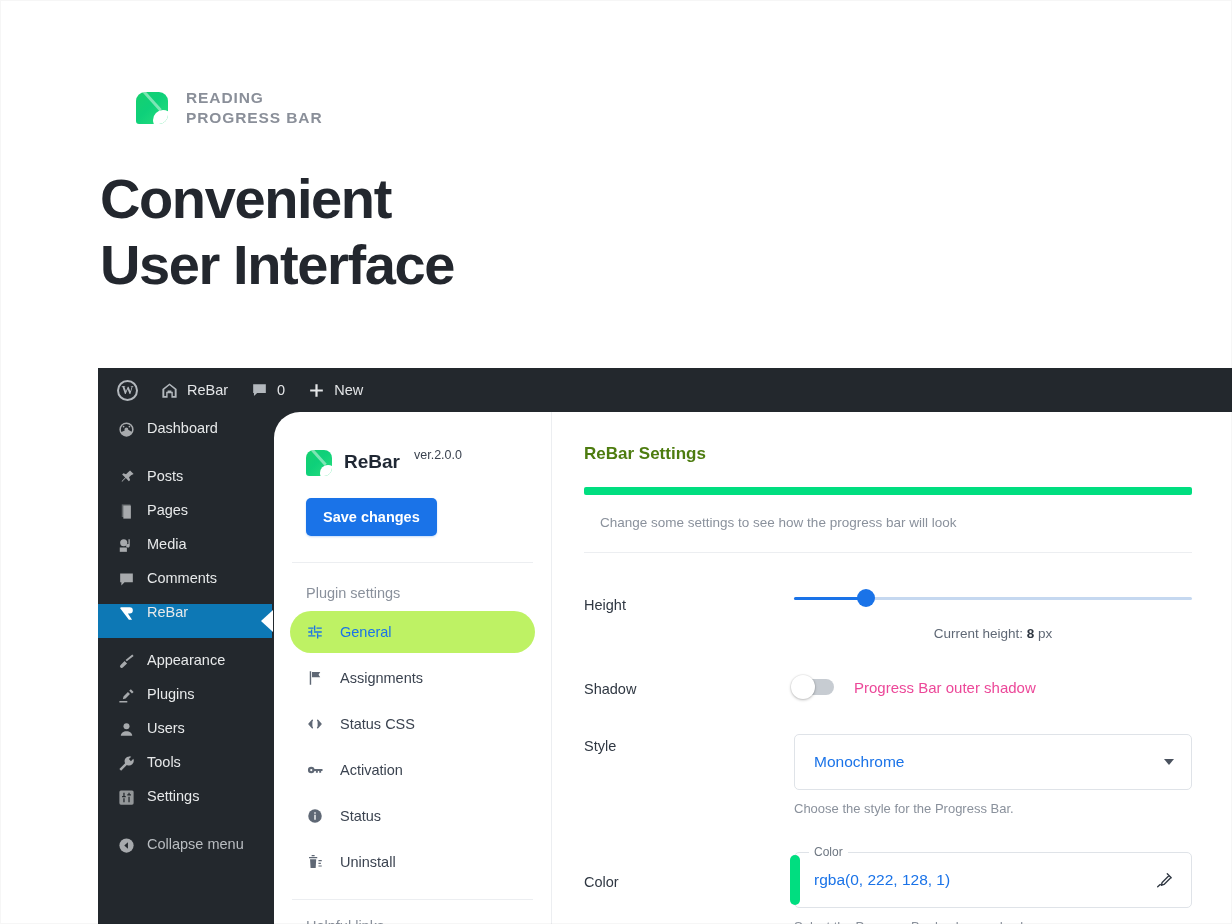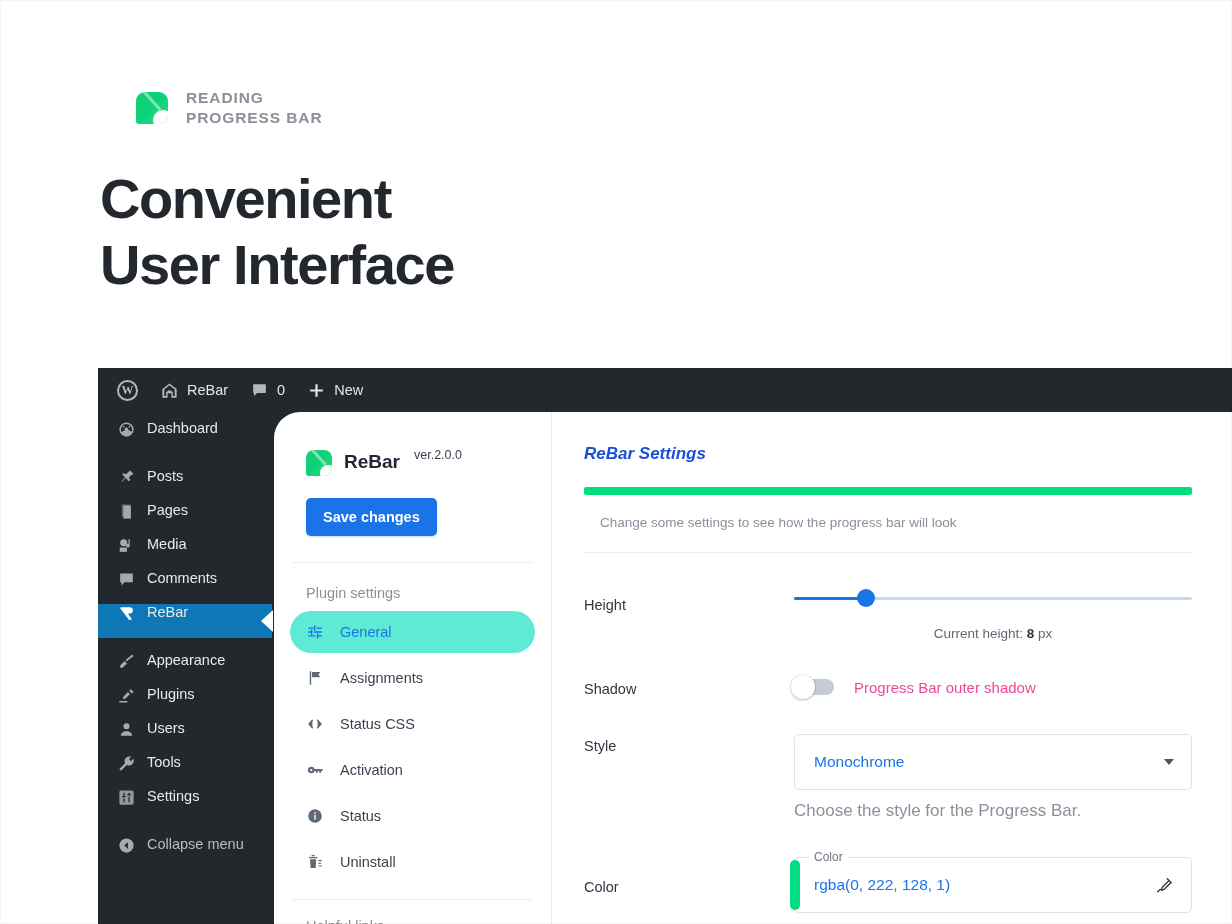--- a/index.html
+++ b/index.html
@@ -166,46 +166,46 @@
     padding: 22px 0 6px 32px;
   }
   .pn-item {
     display: flex; align-items: center; gap: 16px;
     height: 42px; margin: 4px 16px; padding: 0 0 0 16px;
     border-radius: 8px; cursor: pointer;
     font-size: 14.5px; color: #3b4350;
   }
   .pn-item .ic { width: 18px; height: 18px; }
   .pn-item .ic svg { fill: #5f6875; }
-  .pn-item.active { background: #5eead4; color: #1a73e8; border-radius: 21px; }
+  .pn-item.active { background: #bef264; color: #1a73e8; border-radius: 21px; }
   .pn-item.active .ic svg { fill: #1a73e8; }
   .pn-divider2 { height: 1px; background: #eceef1; margin: 16px 18px 0 18px; }
   .pn-helpful { font-size: 14.5px; color: #8a919c; padding: 18px 0 0 32px; }
 
   
   #settings {
     flex: 1; padding: 32px 40px 0 32px; position: relative; min-width: 0;
   }
-  #settings-title { font-size: 17px; font-weight: 700; color: #1d4ed8; font-style: italic; }
+  #settings-title { font-size: 17px; font-weight: 700; color: #4d7c0f; }
   #preview-bar {
     margin-top: 23px; height: 8px; border-radius: 2px;
     background: #06d77f; width: 100%;
   }
   #preview-hint {
     margin: 20px 0 0 16px; font-size: 13.5px; color: #8a919c;
   }
   .st-divider { height: 1px; background: #eceef1; margin-top: 22px; }
 
   .row { display: flex; align-items: flex-start; position: relative; }
   .row-label {
     width: 210px; flex: none; font-size: 14.5px; color: #2f3742;
     padding-top: 4px;
   }
   .row-ctl { flex: 1; min-width: 0; }
-  .helper { font-size: 17px; color: #8a919c; margin-top: 11px; }
+  .helper { font-size: 13px; color: #8a919c; margin-top: 11px; }
 
   
   #row-height { margin-top: 34px; }
   #row-height .row-label { padding-top: 10px; }
   .slider-wrap { position: relative; height: 22px; padding-top: 8px; }
   .slider-track {
     position: absolute; left: 0; right: 0; top: 10px; height: 2.5px;
     background: #c5d8f0; border-radius: 2px;
   }
   .slider-fill {

